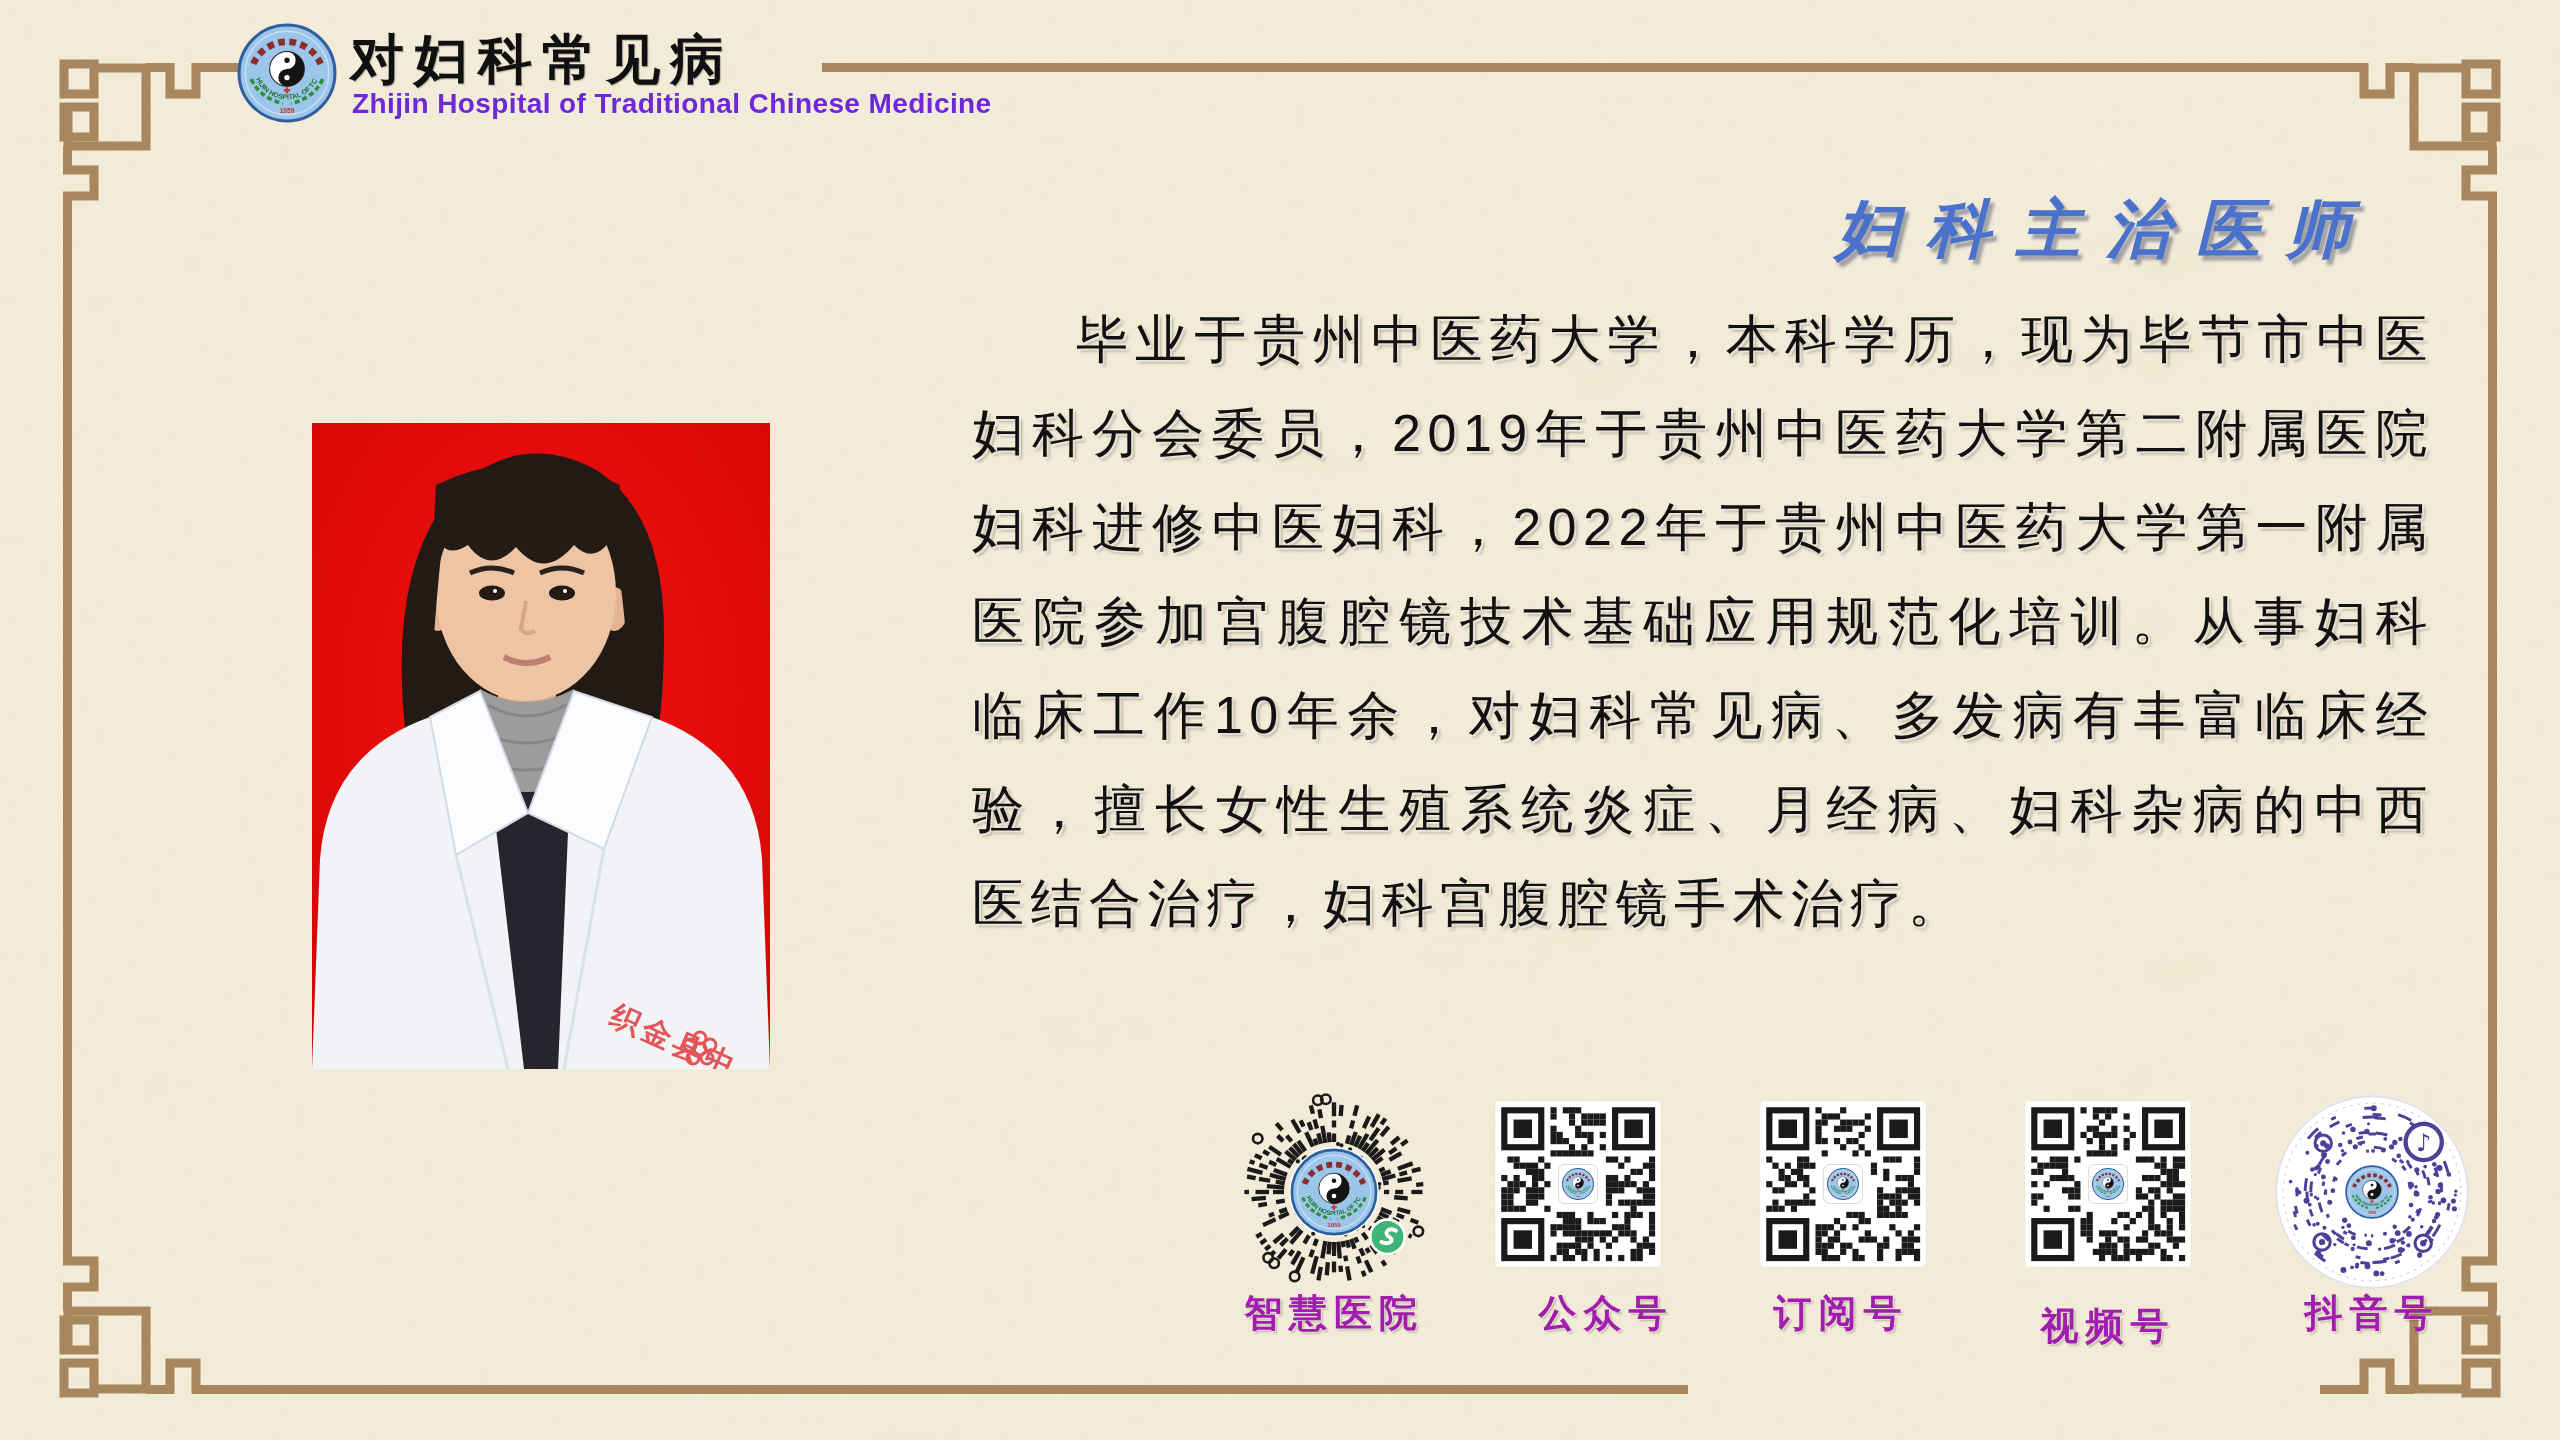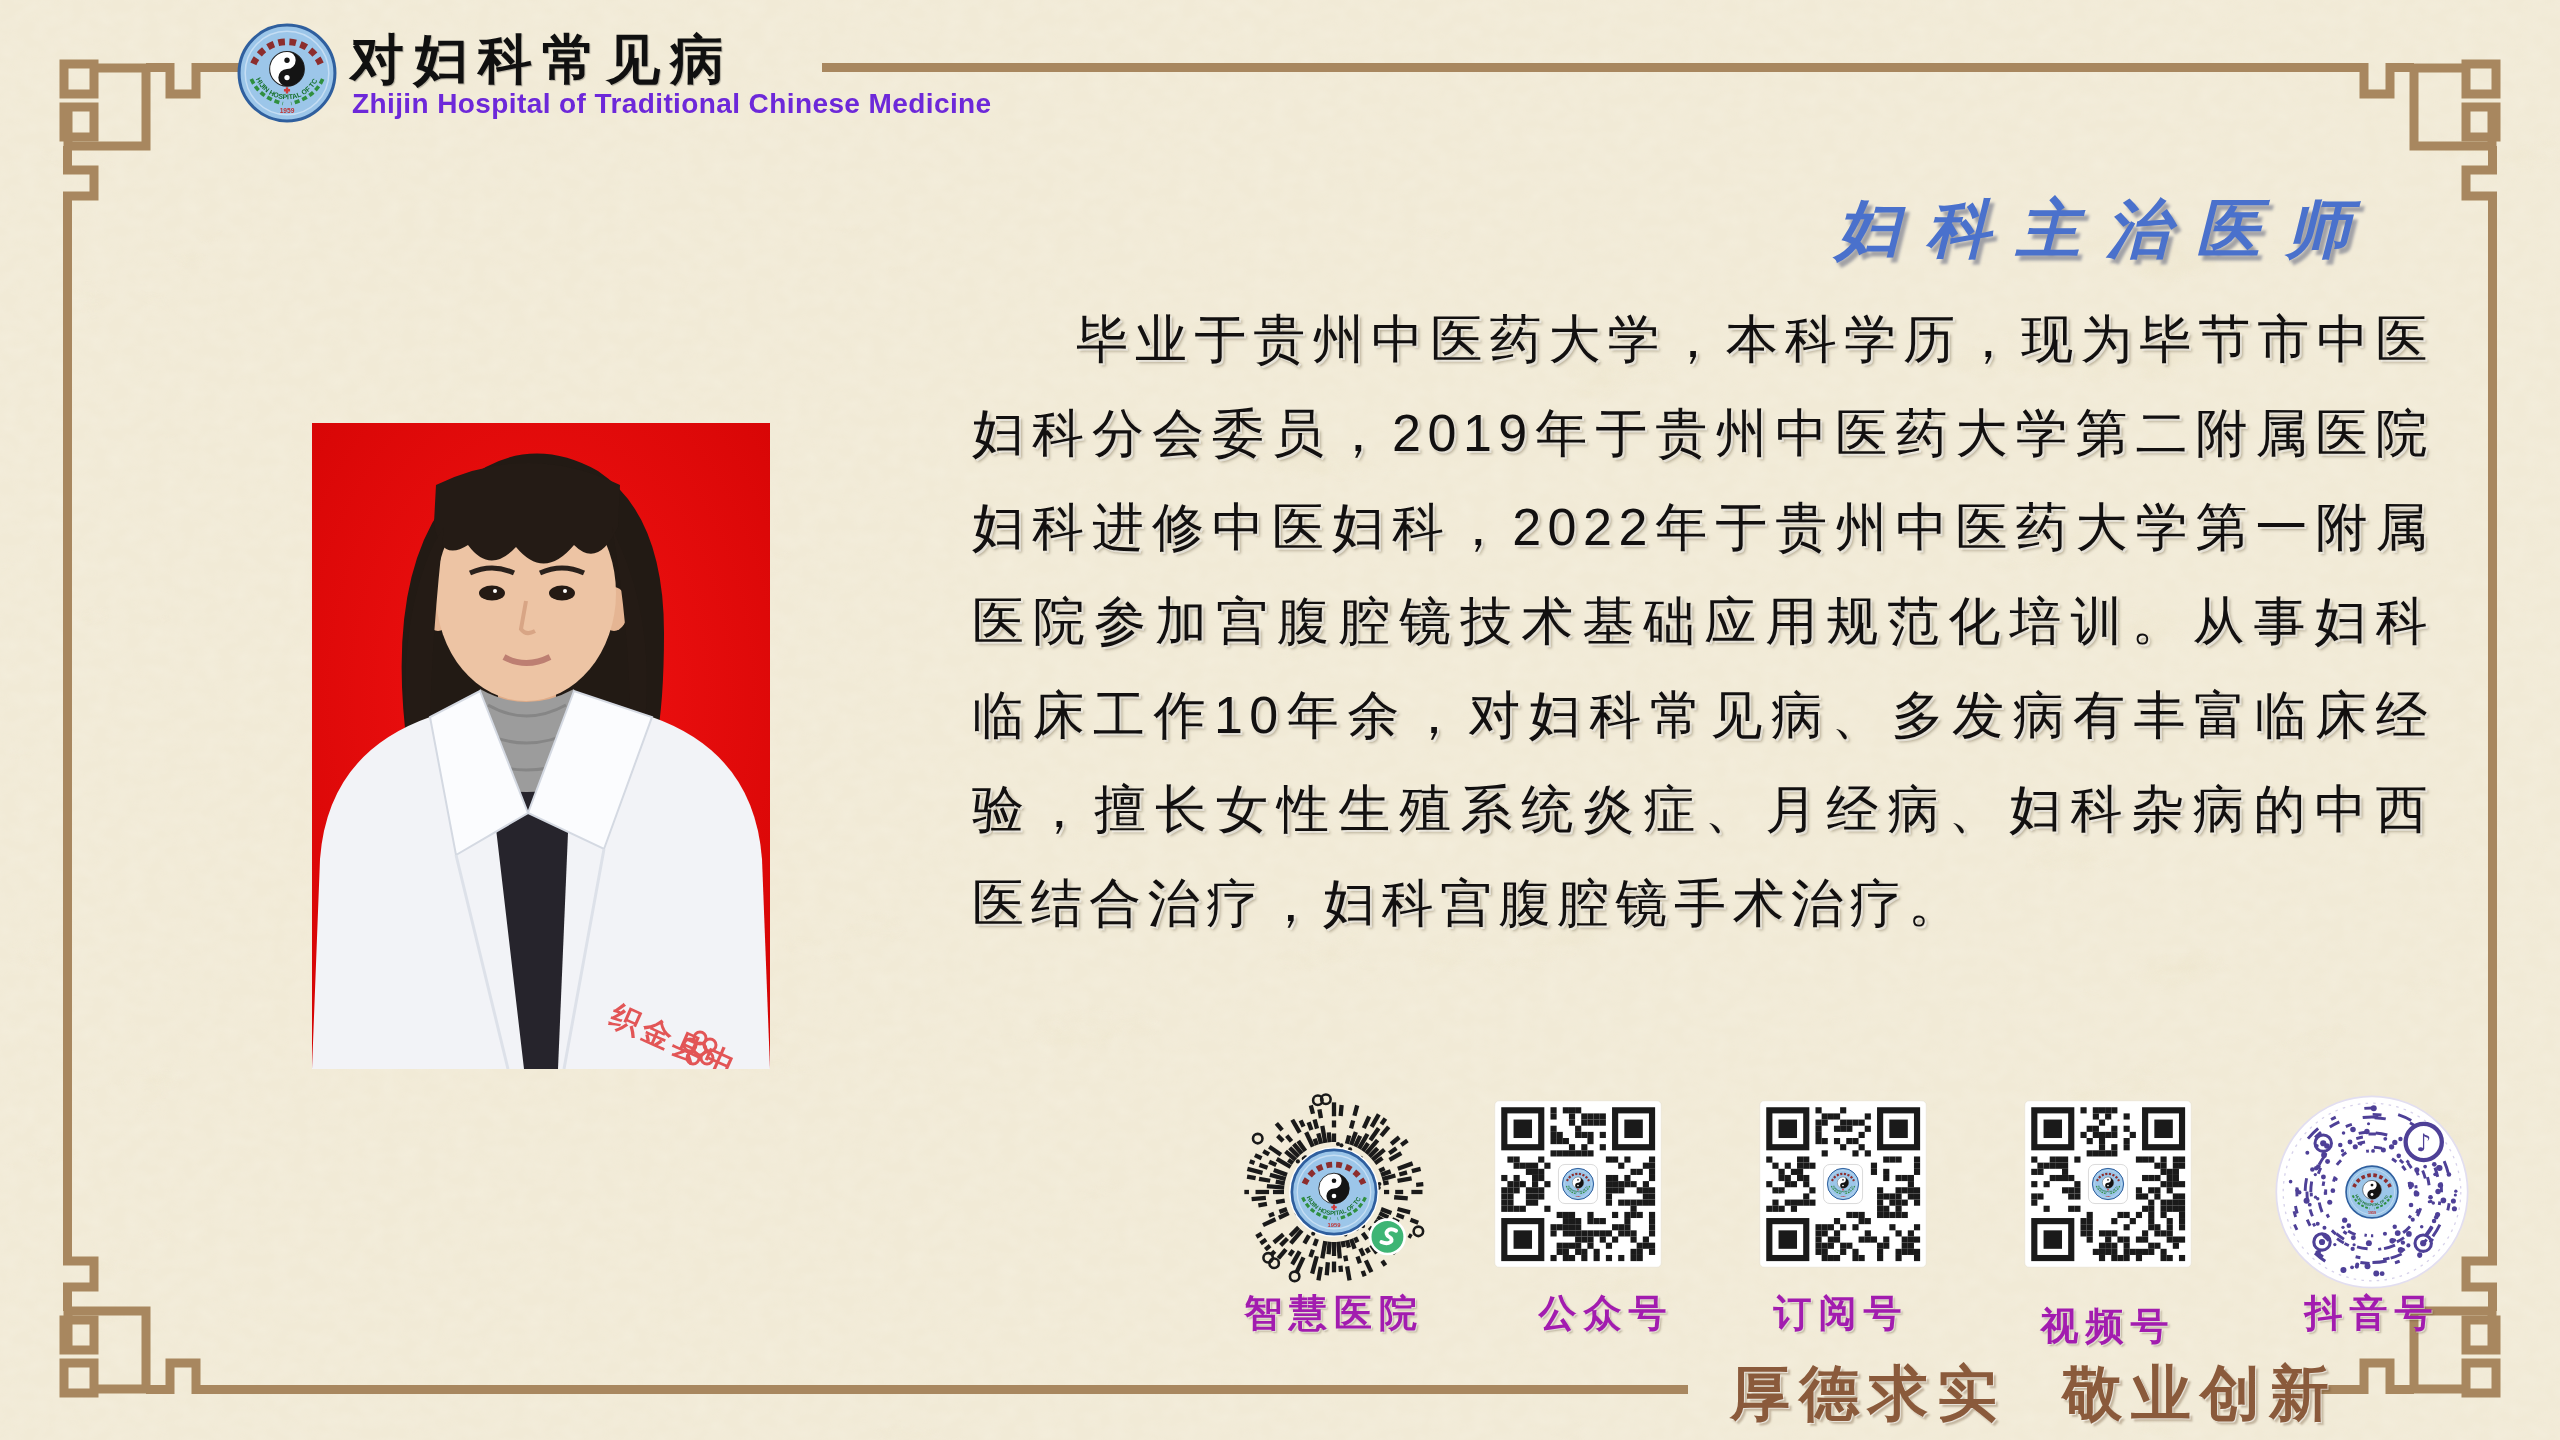--- a/index.html
+++ b/index.html
@@ -1091,17 +1091,14 @@
         <circle cx="175.39696961967" cy="175.39696961967" r="9.5" fill="none" stroke="#4e4097" stroke-width="3.6"></circle>
         <circle cx="175.39696961967" cy="175.39696961967" r="3.6" fill="#4e4097"></circle>
         <circle cx="176" cy="58" r="21" fill="#ffffff" stroke="#4e4097" stroke-width="5"></circle>
         <text x="176" y="68" font-size="28" font-weight="bold" fill="#4e4097" text-anchor="middle" font-family="DejaVu Sans, sans-serif">♪</text>
         <circle cx="116" cy="116" r="36" fill="#ffffff"></circle>
         <use href="#sym-logo" x="84" y="84" width="64" height="64"></use>
       </svg>
     <div class="qr-label" style="left:2222px;">抖音号</div>
   </div>
 
-  <div class="motto">
-    <span class="m1">厚德求实</span><span class="m2">敬业创新</span>
-  </div>
 
 </div>
 
 </body></html>

